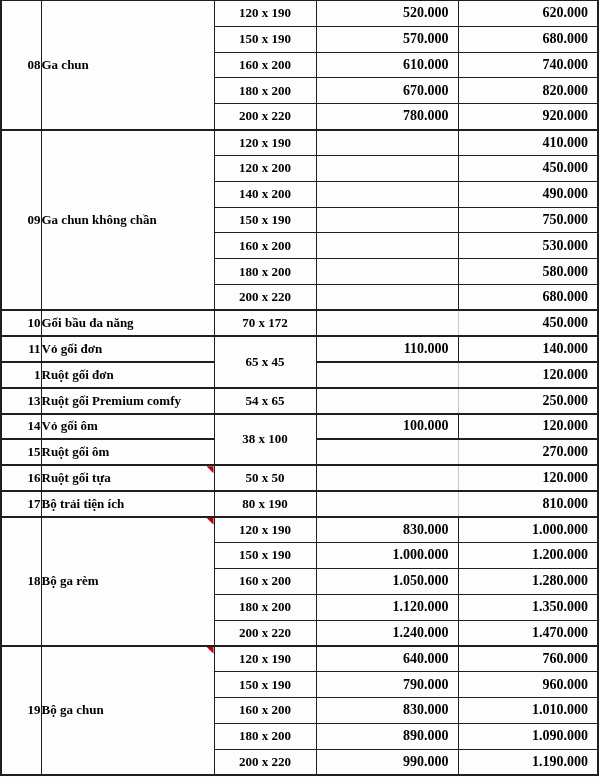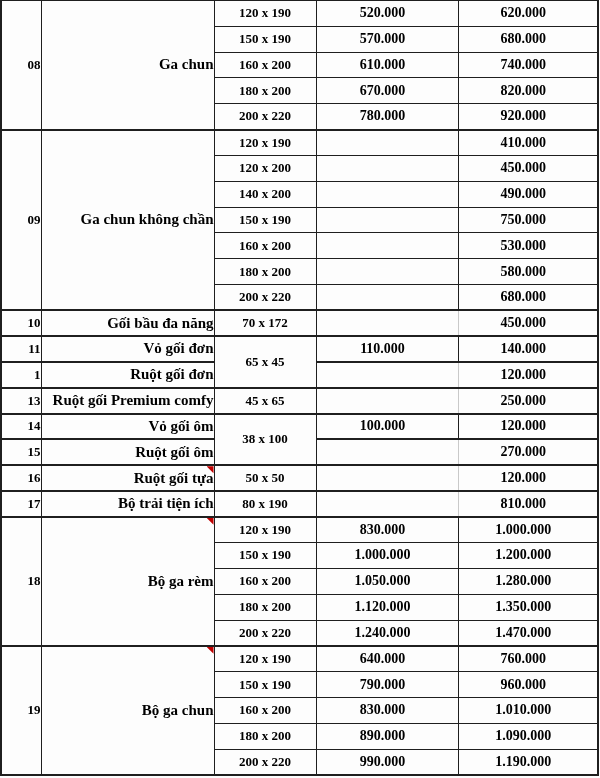--- a/index.html
+++ b/index.html
@@ -22,23 +22,23 @@
   }
   td {
     border: 1px solid var(--border, #1f1f1f);
     padding: 0;
     overflow: hidden;
     vertical-align: middle;
   }
   tr { height: 25.8px; }
   tr.sec td { border-top-width: 2px; }
   .col-no   { text-align: right; font-size: 13px; }
-  .col-name { text-align: right; font-size: 15px; position: relative; }
+  .col-name { text-align: left; font-size: 13px; position: relative; }
   .col-size { text-align: center; font-size: 13px; }
-  .col-price{ text-align: center;  font-size: 14px; padding-right: 9px; }
+  .col-price{ text-align: right;  font-size: 14px; padding-right: 9px; }
   .lt-r { border-right-color: var(--light, #c9c9c9); }
   .lt-l { border-left-color:  var(--light, #c9c9c9); }
   .comment-marker {
     position: absolute;
     top: 0; right: 0;
     width: 7px; height: 7px;
     background: var(--comment, #c00000);
     clip-path: polygon(0 0, 100% 0, 100% 100%);
   }
 </style>
@@ -134,21 +134,21 @@
       </tr>
       <tr class="sec">
         <td class="col-no">1</td>
         <td class="col-name">Ruột gối đơn</td>
         <td class="col-price lt-r"></td>
         <td class="col-price lt-l">120.000</td>
       </tr>
       <tr class="sec">
         <td class="col-no">13</td>
         <td class="col-name">Ruột gối Premium comfy</td>
-        <td class="col-size">45 x 65</td>
+        <td class="col-size">54 x 65</td>
         <td class="col-price lt-r"></td>
         <td class="col-price lt-l">250.000</td>
       </tr>
       <tr class="sec">
         <td class="col-no">14</td>
         <td class="col-name">Vỏ gối ôm</td>
         <td class="col-size" rowspan="2">38 x 100</td>
         <td class="col-price">100.000</td>
         <td class="col-price">120.000</td>
       </tr>

